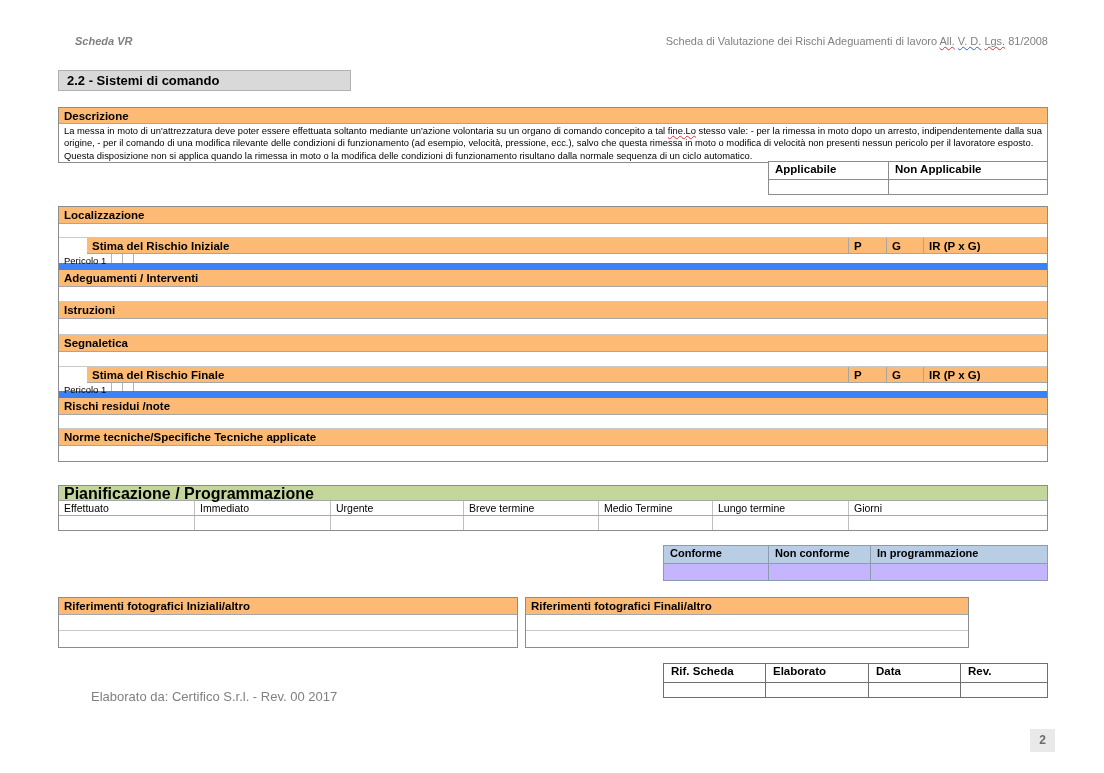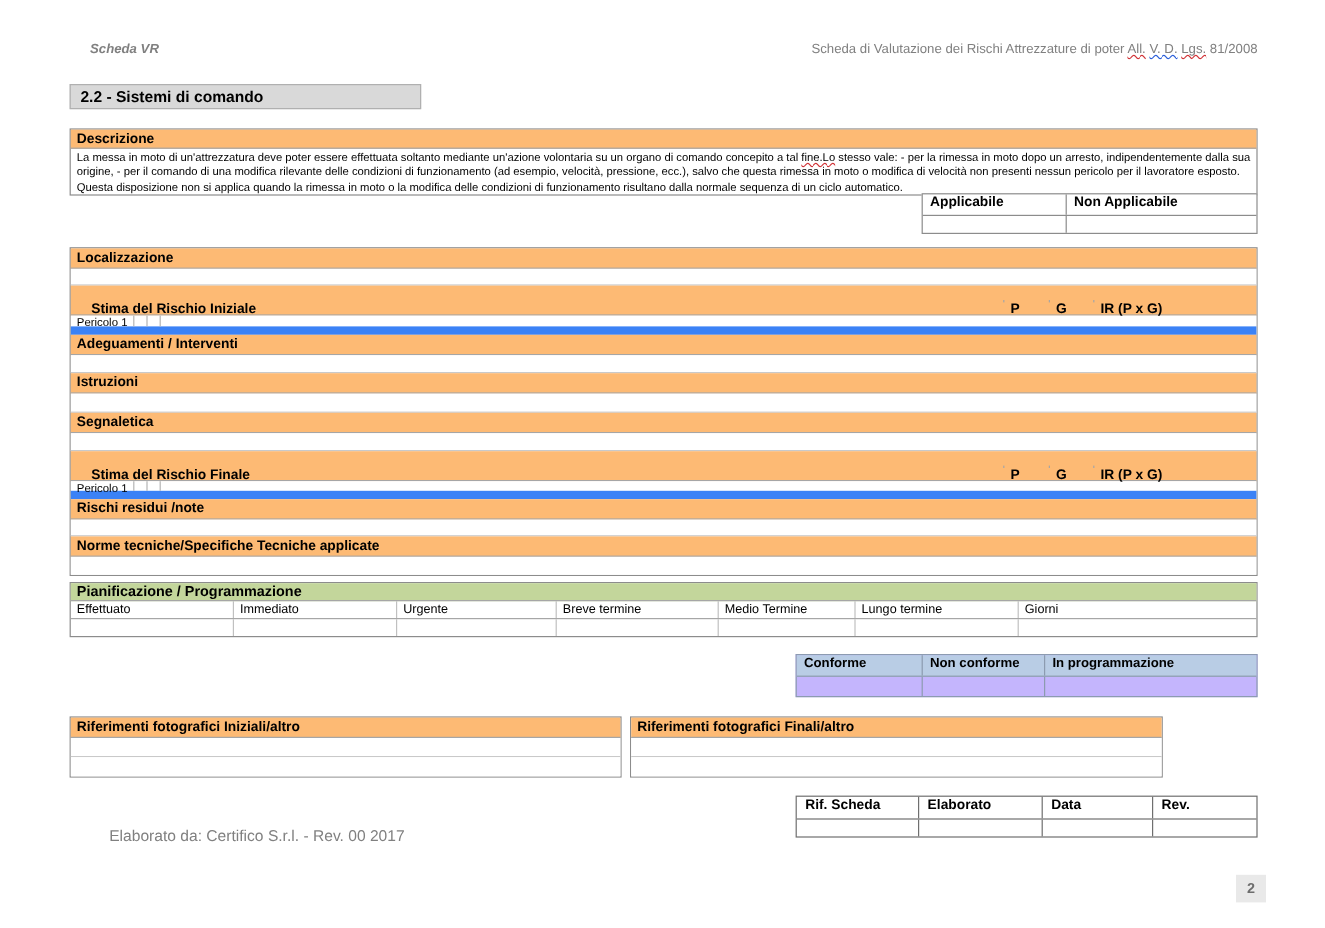--- a/index.html
+++ b/index.html
@@ -19,21 +19,21 @@
     padding:2px 8px; }
 
   
   .block { position:absolute; left:58px; width:990px; border:1px solid #8c8c8c; background:#fff; }
   .hdr-row { background:#fdba74; font-weight:bold; font-size:11.5px; color:#000;
     padding:1px 5px; border-bottom:1px solid #a6a6a6; height:17px; line-height:14px; }
   .empty-row { background:#fff; border-bottom:1px solid #c9c9c9; }
   .empty-row:last-child, .hdr-row:last-child { border-bottom:none; }
   .h14 { height:14px; } .h15 { height:15px; } .h16 { height:16px; } .h17 { height:17px; }
 
-  .split { display:flex; padding:12px; }
+  .split { display:flex; padding:0;margin-left:28px; }
   .split .cell { padding:1px 5px; border-right:1px solid #a6a6a6; }
   .split .cell:last-child { border-right:none; }
   .split .lab { flex:1; border-right:1px solid #a6a6a6; }
   .split .cp { width:38px; } .split .cg { width:37px; } .split .cir { width:123px; }
   .data-row { display:flex; font-size:9.5px; height:16px; border-bottom:7px solid #3b82f6; background:#fff; }
   .data-row .cell { padding:1px 5px; border-right:1px solid #b5b5b5; }
   .data-row .cell:last-child { border-right:none; }
 
   
   .descr-text { font-size:9.4px; line-height:12.4px; color:#000; padding:1px 5px 2px 5px; height:38px; overflow:hidden; }
@@ -41,21 +41,21 @@
   
   .applic { position:absolute; left:768px; top:161px; width:280px; border:1px solid #8c8c8c; background:#fff; }
   .applic .head { display:flex; border-bottom:1px solid #8c8c8c; }
   .applic .head .cell { font-size:11.5px; font-weight:bold; padding:1px 6px; height:17px; }
   .applic .c1 { width:120px; border-right:1px solid #8c8c8c; }
   .applic .c2 { flex:1; }
   .applic .vals { display:flex; height:14px; }
   .applic .vals .cell { height:14px; }
 
   
-  .plan-hdr { background:#c3d69b; font-weight:bold; font-size:12px; padding:0 5px; height:15px; line-height:15px; border-bottom:1px solid #a6a6a6; }
+  .plan-hdr { background:#c3d69b; font-weight:bold; font-size:16px; padding:0 5px; height:15px; line-height:15px; border-bottom:1px solid #a6a6a6; }
   .plan-row { display:flex; font-size:10.5px; }
   .plan-row .cell { padding:0 5px; height:14px; line-height:14px; border-right:1px solid #c0c0c0; }
   .plan-row .cell:last-child { border-right:none; }
   .plan-sub { border-bottom:1px solid #a6a6a6; }
   .pw0{width:136px}.pw1{width:136px}.pw2{width:133px}.pw3{width:135px}.pw4{width:114px}.pw5{width:136px}.pw6{flex:1}
 
   
   .conf { position:absolute; left:663px; top:545px; width:385px; border:1px solid #8c9bb0; background:#c4b5fd; }
   .conf .head { display:flex; background:#b9cde5; border-bottom:1px solid #8c9bb0; }
   .conf .head .cell { font-size:11px; font-weight:bold; padding:1px 6px; height:17px; }
@@ -83,21 +83,21 @@
   .footer-text { position:absolute; left:75px; top:689px; font-size:13px; color:#808080;margin-left:16px; }
   .page-num { position:absolute; left:1030px; top:729px; width:25px; height:23px; background:#e9e9e9;
     color:#6d6d6d; font-size:12px; font-weight:bold; text-align:center; line-height:23px; }
 </style>
 </head>
 <body>
 
 <div class="page">
 
   <span class="hdr-left">Scheda VR</span>
-  <span class="hdr-right"><span>Scheda di Valutazione dei Rischi Attrezzature di poter </span><span class="sq sq-red">All.</span> <span class="sq sq-blue">V. D.</span> <span class="sq sq-red">Lgs.</span><span> 81/2008</span></span>
+  <span class="hdr-right"><span>Scheda di Valutazione dei Rischi Adeguamenti di lavoro </span><span class="sq sq-red">All.</span> <span class="sq sq-blue">V. D.</span> <span class="sq sq-red">Lgs.</span><span> 81/2008</span></span>
 
   <div class="section-title">2.2 - Sistemi di comando</div>
 
   <div class="block" style="top:107px;">
     <div class="hdr-row h16">Descrizione</div>
     <div class="descr-text"><span>La messa in moto di un'attrezzatura deve poter essere effettuata soltanto mediante un'azione volontaria su un organo di comando concepito a tal </span><span class="sq sq-red">fine.Lo</span><span> stesso vale: - per la rimessa in moto dopo un arresto, indipendentemente dalla sua origine, - per il comando di una modifica rilevante delle condizioni di funzionamento (ad esempio, velocità, pressione, ecc.), salvo che questa rimessa in moto o modifica di velocità non presenti nessun pericolo per il lavoratore esposto. Questa disposizione non si applica quando la rimessa in moto o la modifica delle condizioni di funzionamento risultano dalla normale sequenza di un ciclo automatico.</span></div>
   </div>
 
   <div class="applic">
     <div class="head">

